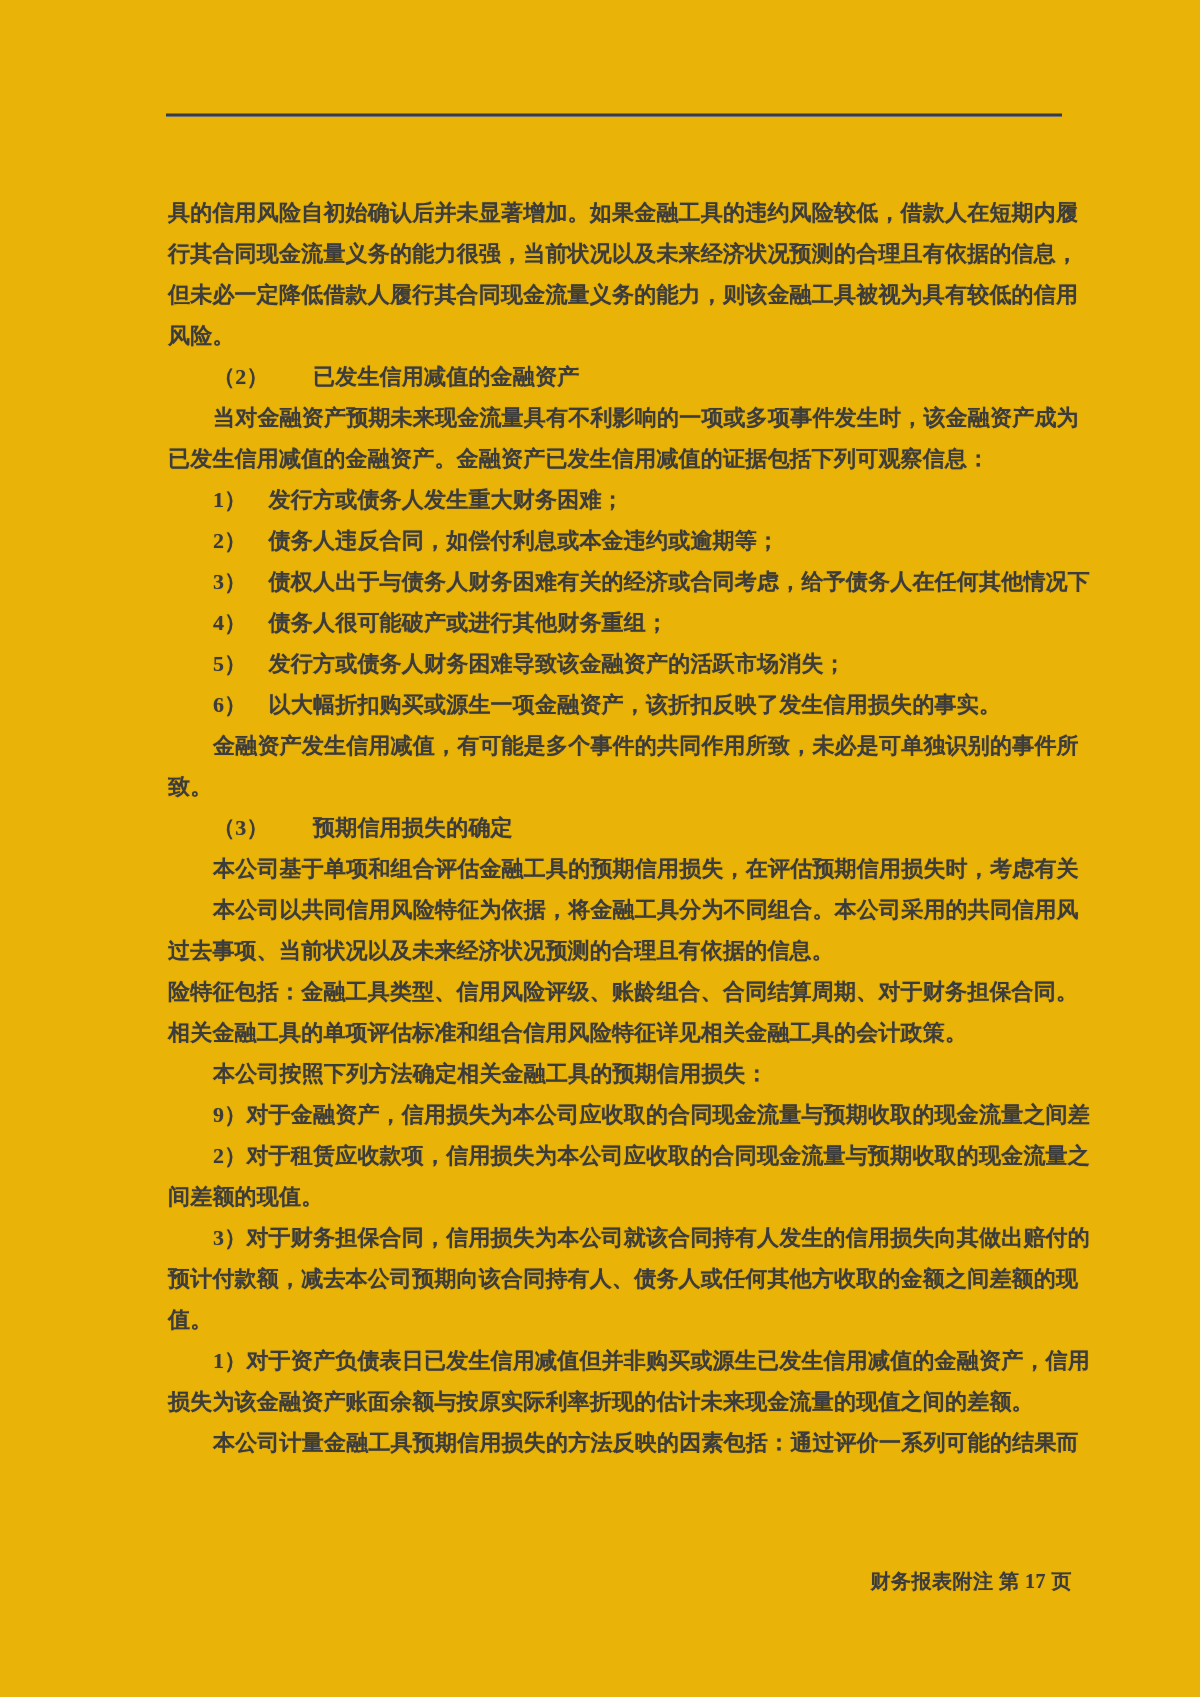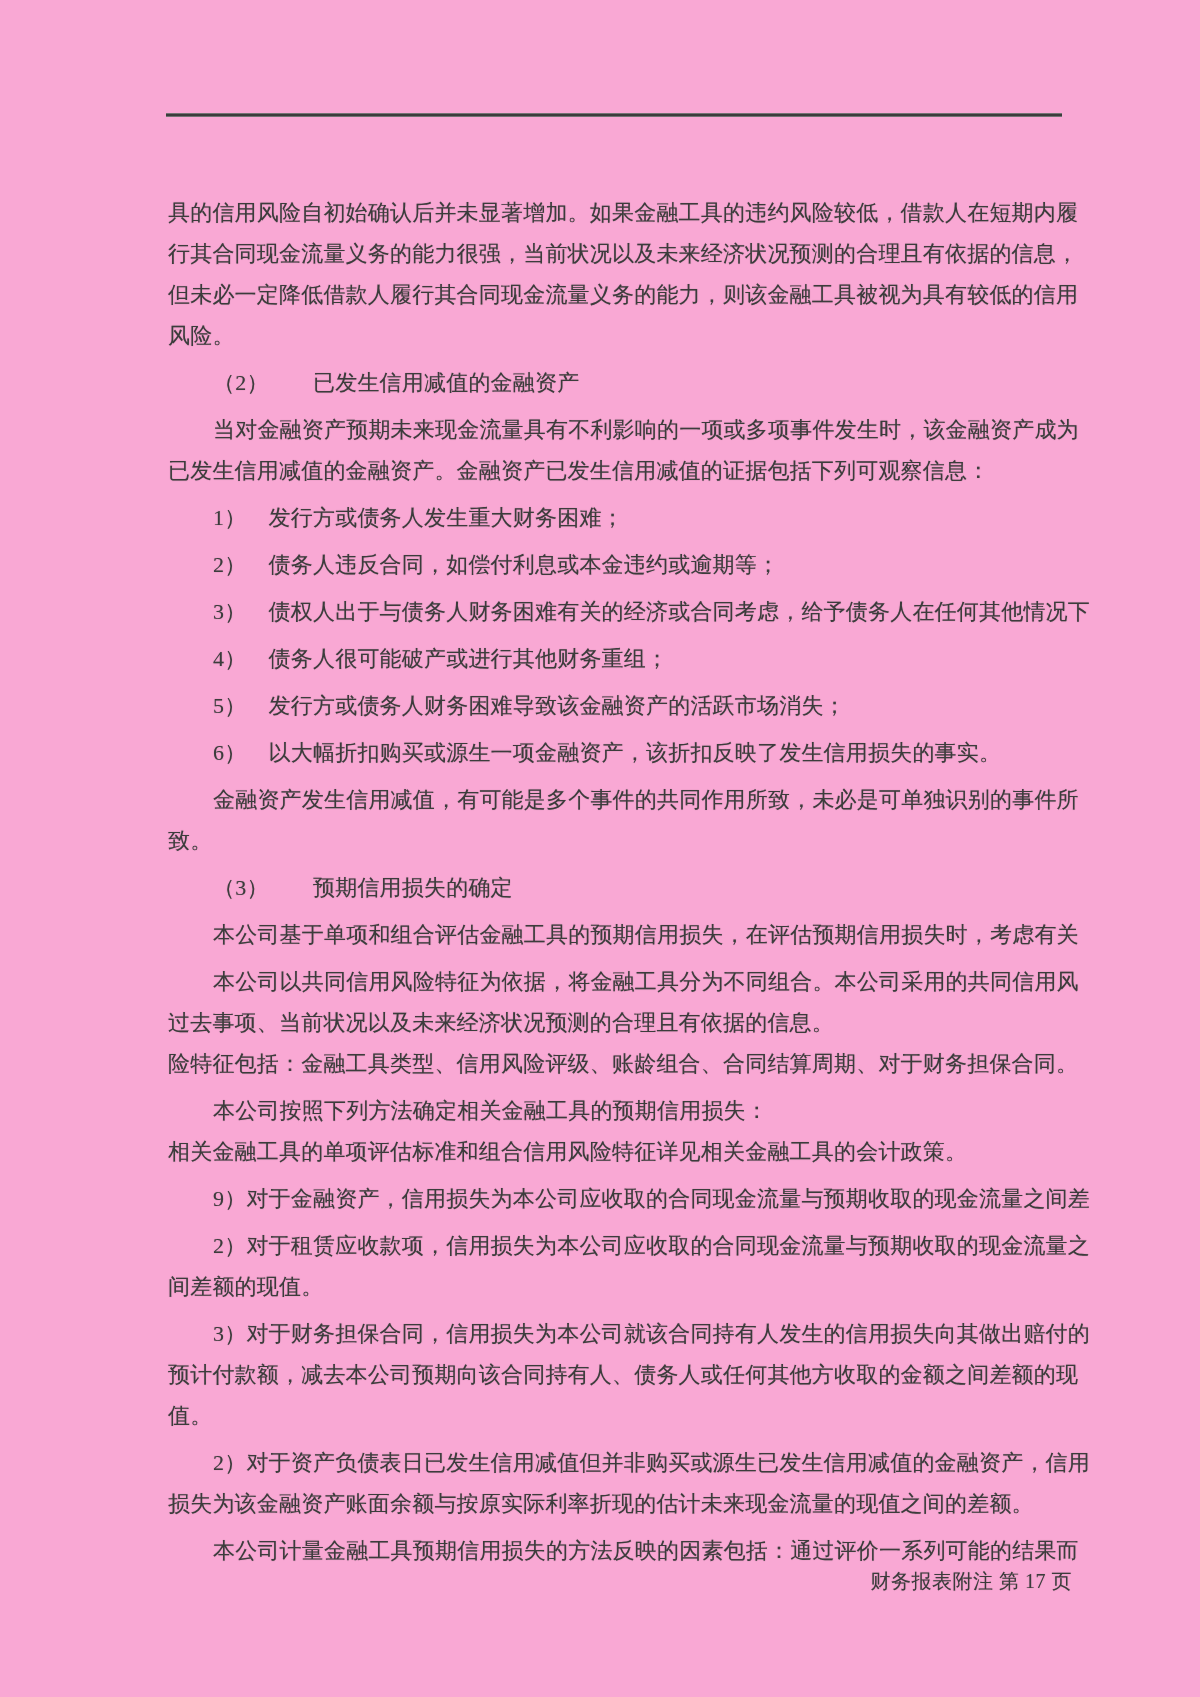--- a/index.html
+++ b/index.html
@@ -4,23 +4,24 @@
 <style>
   html, body {
     margin: 0;
     padding: 0;
     background: #ffffff;
   }
   .page {
     position: relative;
     width: 1200px;
     height: 1697px;
-    background: #f9a8d4;
+    background: #eab308;
     overflow: hidden;
     font-family: "Liberation Serif", "DejaVu Serif", serif;
+    font-weight: bold;
   }
   .header-rule {
     position: absolute;
     left: 166px;
     top: 113px;
     width: 896px;
     height: 4px;
     background: linear-gradient(to bottom, #9a9a9a 0%, #3c3c3c 30%, #3c3c3c 75%, #a8a8a8 100%);
   }
   .doc-body {
@@ -33,21 +34,20 @@
   .doc-line {
     height: 41px;
     line-height: 41px;
     font-size: 22px;
     letter-spacing: 0.2px;
     white-space: pre;
     text-shadow: 0 0 1px rgba(60,60,60,0.45);
   }
   .doc-line.indent {
     padding-left: 45px;
-    margin-top: 6px;
   }
   .page-footer {
     position: absolute;
     left: 168px;
     top: 1568px;
     width: 904px;
     text-align: right;
     font-size: 20px;
     color: #3c3c3c;
     letter-spacing: 0.5px;
@@ -73,26 +73,26 @@
       <div class="doc-line indent">4）　债务人很可能破产或进行其他财务重组；</div>
       <div class="doc-line indent">5）　发行方或债务人财务困难导致该金融资产的活跃市场消失；</div>
       <div class="doc-line indent">6）　以大幅折扣购买或源生一项金融资产，该折扣反映了发生信用损失的事实。</div>
       <div class="doc-line indent">金融资产发生信用减值，有可能是多个事件的共同作用所致，未必是可单独识别的事件所</div>
       <div class="doc-line">致。</div>
       <div class="doc-line indent">（3）　　预期信用损失的确定</div>
       <div class="doc-line indent">本公司基于单项和组合评估金融工具的预期信用损失，在评估预期信用损失时，考虑有关</div>
       <div class="doc-line indent">本公司以共同信用风险特征为依据，将金融工具分为不同组合。本公司采用的共同信用风</div>
       <div class="doc-line">过去事项、当前状况以及未来经济状况预测的合理且有依据的信息。</div>
       <div class="doc-line">险特征包括：金融工具类型、信用风险评级、账龄组合、合同结算周期、对于财务担保合同。</div>
+      <div class="doc-line">相关金融工具的单项评估标准和组合信用风险特征详见相关金融工具的会计政策。</div>
       <div class="doc-line indent">本公司按照下列方法确定相关金融工具的预期信用损失：</div>
-      <div class="doc-line">相关金融工具的单项评估标准和组合信用风险特征详见相关金融工具的会计政策。</div>
       <div class="doc-line indent">9）对于金融资产，信用损失为本公司应收取的合同现金流量与预期收取的现金流量之间差</div>
       <div class="doc-line indent">2）对于租赁应收款项，信用损失为本公司应收取的合同现金流量与预期收取的现金流量之</div>
       <div class="doc-line">间差额的现值。</div>
       <div class="doc-line indent">3）对于财务担保合同，信用损失为本公司就该合同持有人发生的信用损失向其做出赔付的</div>
       <div class="doc-line">预计付款额，减去本公司预期向该合同持有人、债务人或任何其他方收取的金额之间差额的现</div>
       <div class="doc-line">值。</div>
-      <div class="doc-line indent">2）对于资产负债表日已发生信用减值但并非购买或源生已发生信用减值的金融资产，信用</div>
+      <div class="doc-line indent">1）对于资产负债表日已发生信用减值但并非购买或源生已发生信用减值的金融资产，信用</div>
       <div class="doc-line">损失为该金融资产账面余额与按原实际利率折现的估计未来现金流量的现值之间的差额。</div>
       <div class="doc-line indent">本公司计量金融工具预期信用损失的方法反映的因素包括：通过评价一系列可能的结果而</div>
     </div>
   <div class="page-footer">财务报表附注 第 17 页</div>
 </div>
 
 </body></html>

